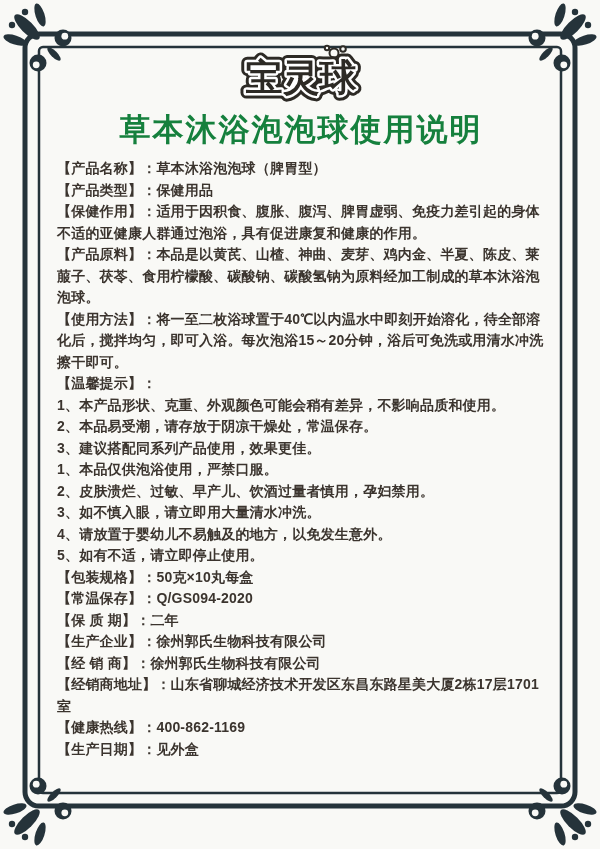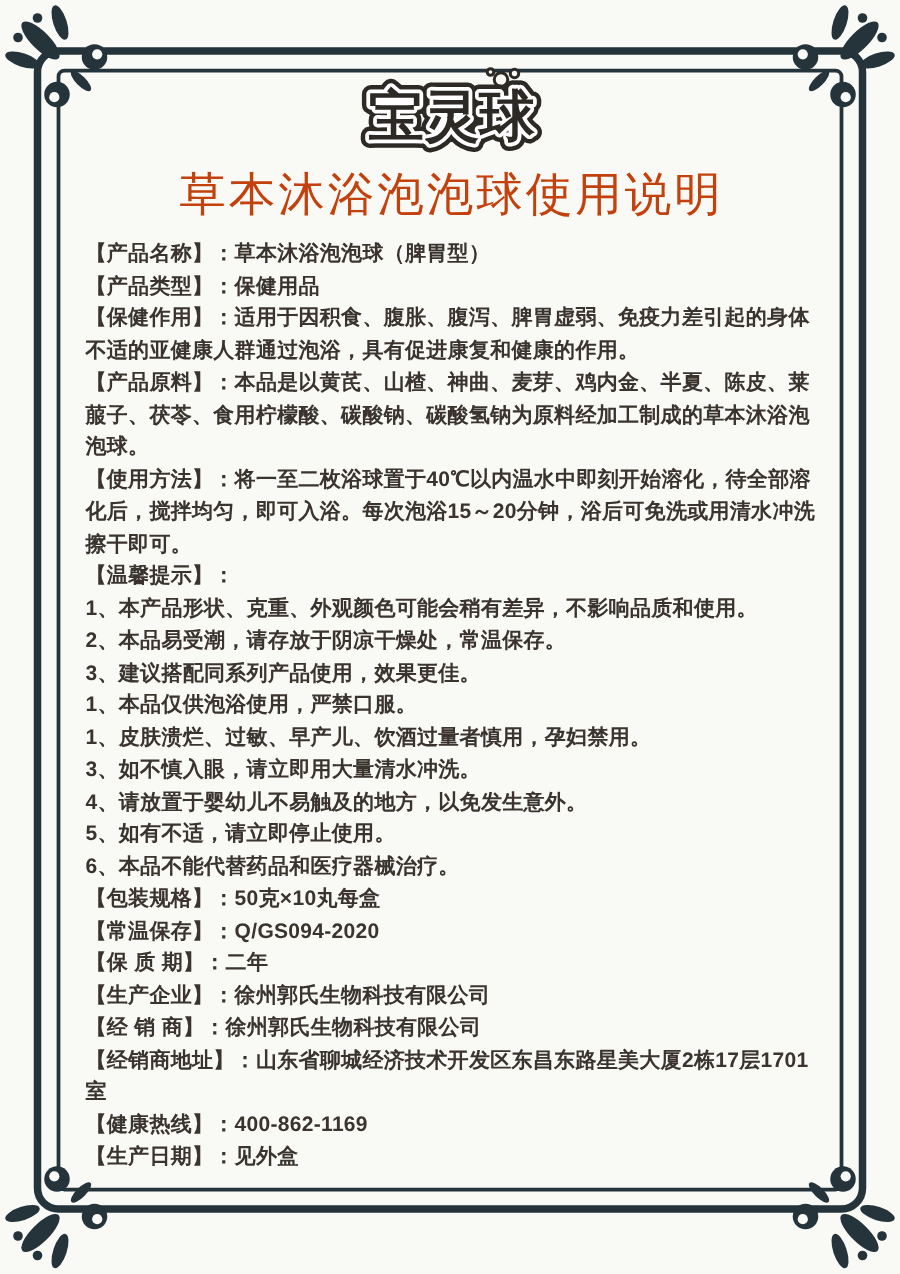--- a/index.html
+++ b/index.html
@@ -22,23 +22,23 @@
     position:absolute;left:57px;top:40px;width:488px;z-index:2;
   }
   .logo-wrap{
     text-align:center;
     margin:4px 0 0 0;
     height:62px;
   }
   .title{
     text-align:center;
     font-size:31px;
-    font-weight:400;
+    font-weight:700;
     letter-spacing:2px;
-    color:#c2410c;
+    color:#15803d;
     margin:6px 0 10px 0;
     line-height:36px;
   }
   .fields{
     font-size:14px;
     font-weight:700;
     line-height:21.5px;
     letter-spacing:0.2px;
   }
   .fields p{margin:0;}
@@ -99,25 +99,24 @@
     <p class="field"><span class="label">【产品名称】：</span><span class="value">草本沐浴泡泡球（脾胃型）</span></p>
         <p class="field"><span class="label">【产品类型】：</span><span class="value">保健用品</span></p>
         <p class="field"><span class="label">【保健作用】：</span><span class="value">适用于因积食、腹胀、腹泻、脾胃虚弱、免疫力差引起的身体不适的亚健康人群通过泡浴，具有促进康复和健康的作用。</span></p>
         <p class="field"><span class="label">【产品原料】：</span><span class="value">本品是以黄芪、山楂、神曲、麦芽、鸡内金、半夏、陈皮、莱菔子、茯苓、食用柠檬酸、碳酸钠、碳酸氢钠为原料经加工制成的草本沐浴泡泡球。</span></p>
         <p class="field"><span class="label">【使用方法】：</span><span class="value">将一至二枚浴球置于40℃以内温水中即刻开始溶化，待全部溶化后，搅拌均匀，即可入浴。每次泡浴15～20分钟，浴后可免洗或用清水冲洗擦干即可。</span></p>
         <p class="field"><span class="label">【温馨提示】：</span></p>
         <p class="item">1、本产品形状、克重、外观颜色可能会稍有差异，不影响品质和使用。</p>
         <p class="item">2、本品易受潮，请存放于阴凉干燥处，常温保存。</p>
         <p class="item">3、建议搭配同系列产品使用，效果更佳。</p>
         <p class="item">1、本品仅供泡浴使用，严禁口服。</p>
-        <p class="item">1、皮肤溃烂、过敏、早产儿、饮酒过量者慎用，孕妇禁用。</p>
+        <p class="item">2、皮肤溃烂、过敏、早产儿、饮酒过量者慎用，孕妇禁用。</p>
         <p class="item">3、如不慎入眼，请立即用大量清水冲洗。</p>
         <p class="item">4、请放置于婴幼儿不易触及的地方，以免发生意外。</p>
         <p class="item">5、如有不适，请立即停止使用。</p>
-        <p class="item">6、本品不能代替药品和医疗器械治疗。</p>
         <p class="field"><span class="label">【包装规格】：</span><span class="value">50克×10丸每盒</span></p>
         <p class="field"><span class="label">【常温保存】：</span><span class="value">Q/GS094-2020</span></p>
         <p class="field"><span class="label">【保 质 期】：</span><span class="value">二年</span></p>
         <p class="field"><span class="label">【生产企业】：</span><span class="value">徐州郭氏生物科技有限公司</span></p>
         <p class="field"><span class="label">【经 销 商】：</span><span class="value">徐州郭氏生物科技有限公司</span></p>
         <p class="field"><span class="label">【经销商地址】：</span><span class="value">山东省聊城经济技术开发区东昌东路星美大厦2栋17层1701室</span></p>
         <p class="field"><span class="label">【健康热线】：</span><span class="value">400-862-1169</span></p>
         <p class="field"><span class="label">【生产日期】：</span><span class="value">见外盒</span></p>
       </div>
 

